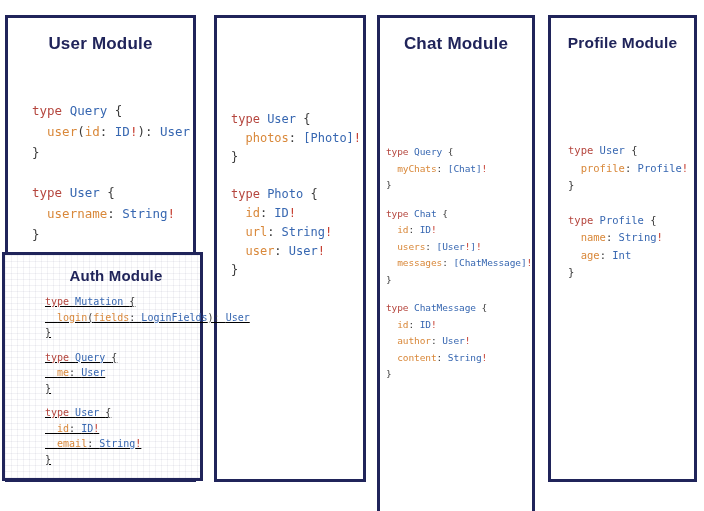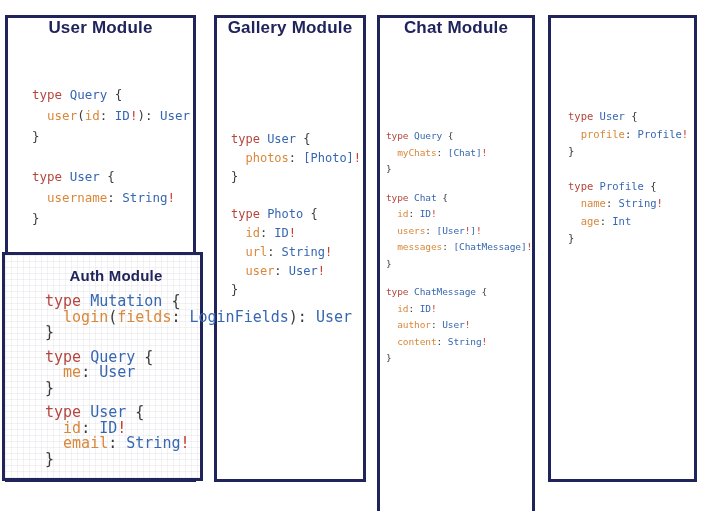--- a/index.html
+++ b/index.html
@@ -29,40 +29,41 @@
       repeating-linear-gradient(90deg, rgba(130,130,160,0.10) 0 1px, transparent 1px 6px);
     border:3px solid var(--navy);
     box-sizing:border-box;
     z-index:2;
     padding-left:27px;
   }
   .module-title{
     color:var(--navy);
     font-weight:700;
     text-align:center;
+    padding-top:16px;
     font-size:17px;
     letter-spacing:0.2px;
   }
   .panel-profile .module-title{font-size:15.5px;}
   .auth-box .module-title{padding-top:12px;font-size:15px;}
   .code{
     font-family:"DejaVu Sans Mono", monospace;
     white-space:pre;
   }
   .code .code-line{white-space:pre;}
   
   .panel-user .code   {padding:46px 0 0 24px; font-size:12.5px; line-height:21px;}
   .panel-user .code .code-block{margin-bottom:19px;}
   .panel-gallery .code{padding:92px 0 0 14px; font-size:12px;   line-height:19px;}
   .panel-gallery .code .code-block{margin-bottom:18px;}
   .panel-chat .code   {padding:90px 0 0 6px;  font-size:9.5px;  line-height:16.5px; letter-spacing:-0.1px;}
   .panel-chat .code .code-block{margin-bottom:12px;}
   .panel-profile .code{padding:90px 0 0 17px; font-size:10.5px; line-height:17.5px;}
   .panel-profile .code .code-block{margin-bottom:17px;}
-  .auth-box .code     {padding:10px 0 0 13px; font-size:15px;  line-height:15.5px;}
+  .auth-box .code     {padding:10px 0 0 13px; font-size:10px;  line-height:15.5px;text-decoration:underline;}
   .auth-box .code .code-block{margin-bottom:9px;}
   
   .tok-k{color:var(--c-keyword);margin-top:44px;}
   .tok-t{color:var(--c-type);}
   .tok-f{color:var(--c-field);}
   .tok-p{color:var(--c-punct);}
   .tok-b{color:var(--c-bang);}
 </style>
 </head>
 <body>
@@ -73,26 +74,26 @@
     <div class="module-title">User Module</div>
     <div class="code"><div class="code-block"><div class="code-line"><span class="tok-k">type </span><span class="tok-t">Query </span><span class="tok-p">{</span></div><div class="code-line"><span class="tok-p">  </span><span class="tok-f">user</span><span class="tok-p">(</span><span class="tok-f">id</span><span class="tok-p">: </span><span class="tok-t">ID</span><span class="tok-b">!</span><span class="tok-p">): </span><span class="tok-t">User</span></div><div class="code-line"><span class="tok-p">}</span></div></div><div class="code-block"><div class="code-line"><span class="tok-k">type </span><span class="tok-t">User </span><span class="tok-p">{</span></div><div class="code-line"><span class="tok-p">  </span><span class="tok-f">username</span><span class="tok-p">: </span><span class="tok-t">String</span><span class="tok-b">!</span></div><div class="code-line"><span class="tok-p">}</span></div></div></div>
   </div>
 
   <div class="auth-box">
     <div class="module-title">Auth Module</div>
     <div class="code"><div class="code-block"><div class="code-line"><span class="tok-k">type </span><span class="tok-t">Mutation </span><span class="tok-p">{</span></div><div class="code-line"><span class="tok-p">  </span><span class="tok-f">login</span><span class="tok-p">(</span><span class="tok-f">fields</span><span class="tok-p">: </span><span class="tok-t">LoginFields</span><span class="tok-p">): </span><span class="tok-t">User</span></div><div class="code-line"><span class="tok-p">}</span></div></div><div class="code-block"><div class="code-line"><span class="tok-k">type </span><span class="tok-t">Query </span><span class="tok-p">{</span></div><div class="code-line"><span class="tok-p">  </span><span class="tok-f">me</span><span class="tok-p">: </span><span class="tok-t">User</span></div><div class="code-line"><span class="tok-p">}</span></div></div><div class="code-block"><div class="code-line"><span class="tok-k">type </span><span class="tok-t">User </span><span class="tok-p">{</span></div><div class="code-line"><span class="tok-p">  </span><span class="tok-f">id</span><span class="tok-p">: </span><span class="tok-t">ID</span><span class="tok-b">!</span></div><div class="code-line"><span class="tok-p">  </span><span class="tok-f">email</span><span class="tok-p">: </span><span class="tok-t">String</span><span class="tok-b">!</span></div><div class="code-line"><span class="tok-p">}</span></div></div></div>
   </div>
 
   <div class="panel panel-gallery">
-    <div class="module-title">Gallery Module</div>
     <div class="code"><div class="code-block"><div class="code-line"><span class="tok-k">type </span><span class="tok-t">User </span><span class="tok-p">{</span></div><div class="code-line"><span class="tok-p">  </span><span class="tok-f">photos</span><span class="tok-p">: </span><span class="tok-t">[Photo]</span><span class="tok-b">!</span></div><div class="code-line"><span class="tok-p">}</span></div></div><div class="code-block"><div class="code-line"><span class="tok-k">type </span><span class="tok-t">Photo </span><span class="tok-p">{</span></div><div class="code-line"><span class="tok-p">  </span><span class="tok-f">id</span><span class="tok-p">: </span><span class="tok-t">ID</span><span class="tok-b">!</span></div><div class="code-line"><span class="tok-p">  </span><span class="tok-f">url</span><span class="tok-p">: </span><span class="tok-t">String</span><span class="tok-b">!</span></div><div class="code-line"><span class="tok-p">  </span><span class="tok-f">user</span><span class="tok-p">: </span><span class="tok-t">User</span><span class="tok-b">!</span></div><div class="code-line"><span class="tok-p">}</span></div></div></div>
   </div>
 
   <div class="panel panel-chat">
     <div class="module-title">Chat Module</div>
     <div class="code"><div class="code-block"><div class="code-line"><span class="tok-k">type </span><span class="tok-t">Query </span><span class="tok-p">{</span></div><div class="code-line"><span class="tok-p">  </span><span class="tok-f">myChats</span><span class="tok-p">: </span><span class="tok-t">[Chat]</span><span class="tok-b">!</span></div><div class="code-line"><span class="tok-p">}</span></div></div><div class="code-block"><div class="code-line"><span class="tok-k">type </span><span class="tok-t">Chat </span><span class="tok-p">{</span></div><div class="code-line"><span class="tok-p">  </span><span class="tok-f">id</span><span class="tok-p">: </span><span class="tok-t">ID</span><span class="tok-b">!</span></div><div class="code-line"><span class="tok-p">  </span><span class="tok-f">users</span><span class="tok-p">: </span><span class="tok-t">[User</span><span class="tok-b">!</span><span class="tok-t">]</span><span class="tok-b">!</span></div><div class="code-line"><span class="tok-p">  </span><span class="tok-f">messages</span><span class="tok-p">: </span><span class="tok-t">[ChatMessage]</span><span class="tok-b">!</span></div><div class="code-line"><span class="tok-p">}</span></div></div><div class="code-block"><div class="code-line"><span class="tok-k">type </span><span class="tok-t">ChatMessage </span><span class="tok-p">{</span></div><div class="code-line"><span class="tok-p">  </span><span class="tok-f">id</span><span class="tok-p">: </span><span class="tok-t">ID</span><span class="tok-b">!</span></div><div class="code-line"><span class="tok-p">  </span><span class="tok-f">author</span><span class="tok-p">: </span><span class="tok-t">User</span><span class="tok-b">!</span></div><div class="code-line"><span class="tok-p">  </span><span class="tok-f">content</span><span class="tok-p">: </span><span class="tok-t">String</span><span class="tok-b">!</span></div><div class="code-line"><span class="tok-p">}</span></div></div></div>
   </div>
 
   <div class="panel panel-profile">
+    <div class="module-title">Profile Module</div>
     <div class="code"><div class="code-block"><div class="code-line"><span class="tok-k">type </span><span class="tok-t">User </span><span class="tok-p">{</span></div><div class="code-line"><span class="tok-p">  </span><span class="tok-f">profile</span><span class="tok-p">: </span><span class="tok-t">Profile</span><span class="tok-b">!</span></div><div class="code-line"><span class="tok-p">}</span></div></div><div class="code-block"><div class="code-line"><span class="tok-k">type </span><span class="tok-t">Profile </span><span class="tok-p">{</span></div><div class="code-line"><span class="tok-p">  </span><span class="tok-f">name</span><span class="tok-p">: </span><span class="tok-t">String</span><span class="tok-b">!</span></div><div class="code-line"><span class="tok-p">  </span><span class="tok-f">age</span><span class="tok-p">: </span><span class="tok-t">Int</span></div><div class="code-line"><span class="tok-p">}</span></div></div></div>
   </div>
 
 </div>
 
 </body></html>

